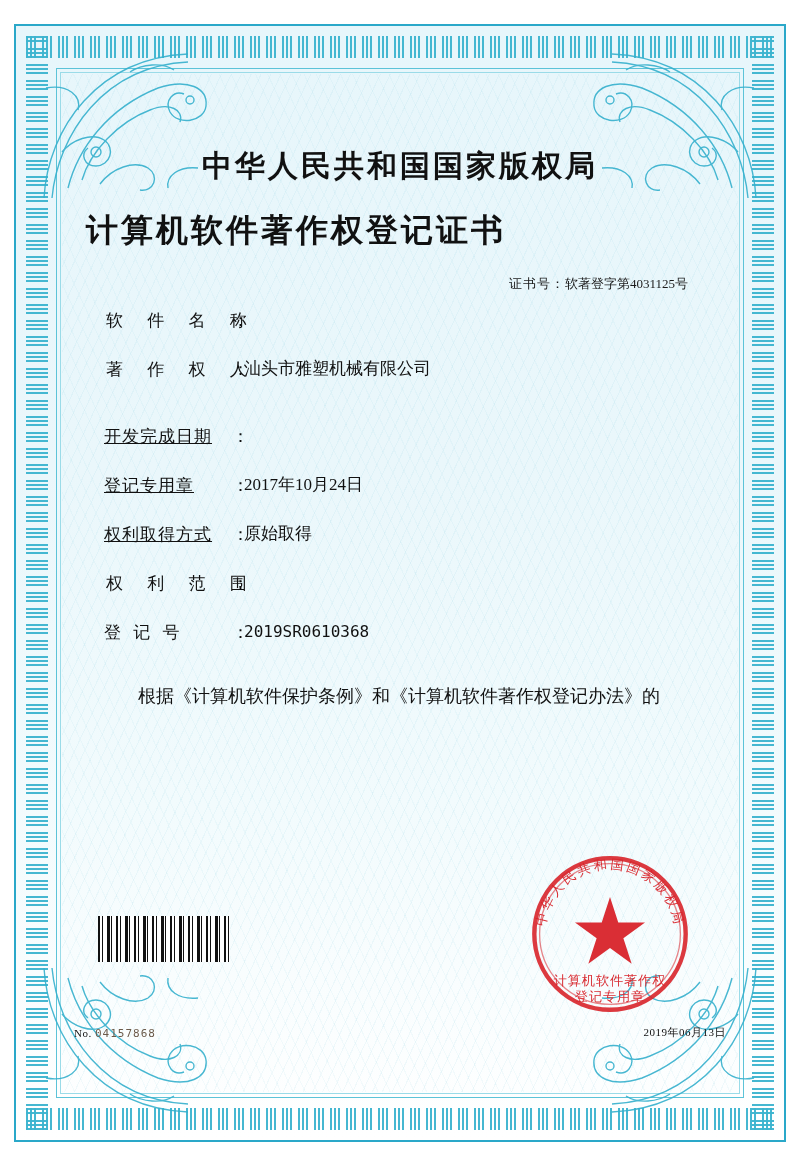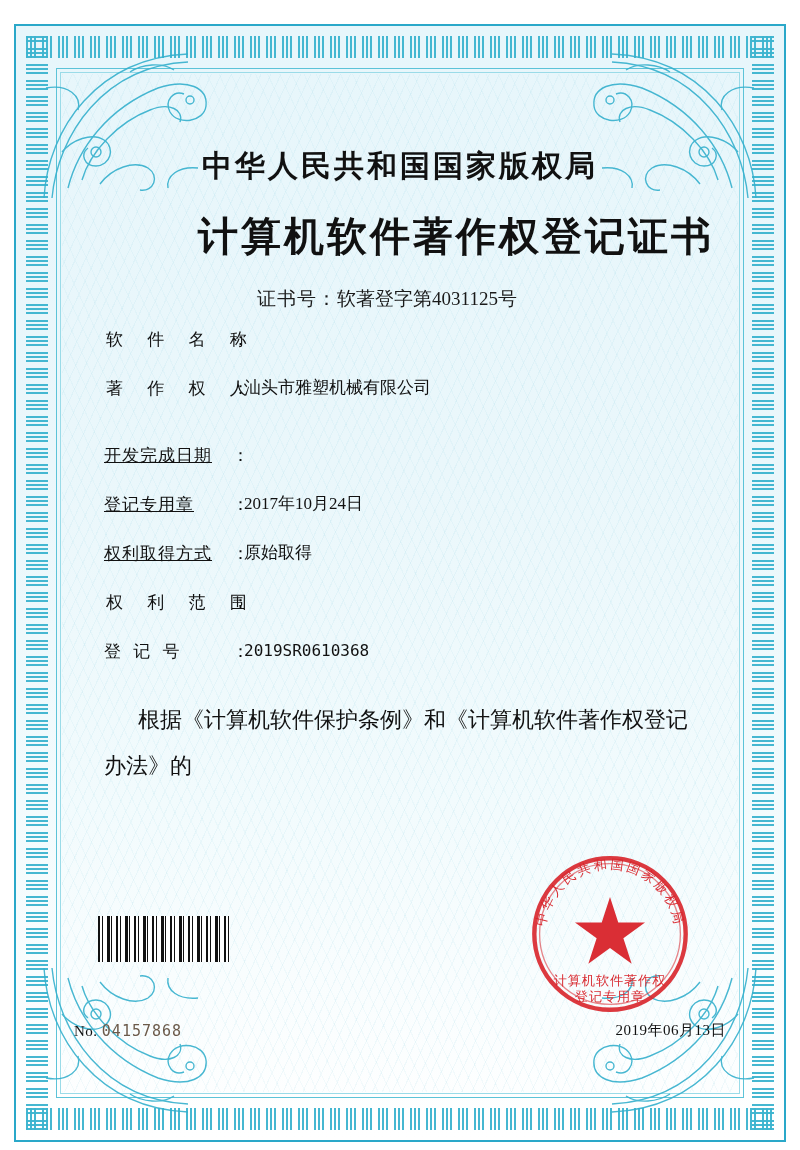--- a/index.html
+++ b/index.html
@@ -119,32 +119,32 @@
   }
   .title-main {
     text-align: center;
     font-size: 30px;
     letter-spacing: 3px;
     color: #111;
     font-weight: 700;
     font-family: "DejaVu Serif", "Liberation Serif", serif;
   }
   .title-sub {
-    text-align: right;
-    font-size: 40px;
+    text-align: left;
+    font-size: 32px;
     letter-spacing: 3px;
     color: #111;
     font-weight: 700;
     margin-top: 22px;
     font-family: "DejaVu Serif", "Liberation Serif", serif;
   }
   .cert-no-row {
     margin-top: 22px;
-    text-align: center;
-    font-size: 19px;
+    text-align: right;
+    font-size: 13px;
     color: #1a1a1a;
     padding-right: 26px;
   }
   .cert-no-row .label { letter-spacing: 1px; }
   .cert-no-row .value { letter-spacing: 0px; }
 
   .fields {
     margin-top: 16px;
     padding-left: 18px;
   }
@@ -176,21 +176,21 @@
   .k.spread-6 { letter-spacing: 1px; text-decoration: underline; }
   .k.spread-reg { letter-spacing: 4px; }
 
   .mono-val {
     font-family: "DejaVu Sans Mono", "Liberation Mono", monospace;
     font-size: 16px;
   }
 
   .paragraph {
     margin-top: 34px;
-    font-size: 22px;
+    font-size: 18px;
     line-height: 2.1;
     color: #111;
     padding-left: 18px;
     padding-right: 6px;
   }
   .paragraph .indent { display: inline-block; width: 34px; }
 
   
   .barcode {
     position: absolute;
@@ -217,21 +217,21 @@
   .seal svg { width: 100%; height: 100%; }
 
   .footer {
     position: absolute;
     left: 58px;
     right: 58px;
     bottom: 100px;
     display: flex;
     justify-content: space-between;
     align-items: flex-end;
-    font-size: 15px;
+    font-size: 11px;
     color: #111;
   }
   .footer .serial {
     letter-spacing: .5px;
   }
   .footer .serial .num {
     font-family: "DejaVu Sans Mono", "Liberation Mono", monospace;
     color: #6b5a4a;
     letter-spacing: 1px;
   }

